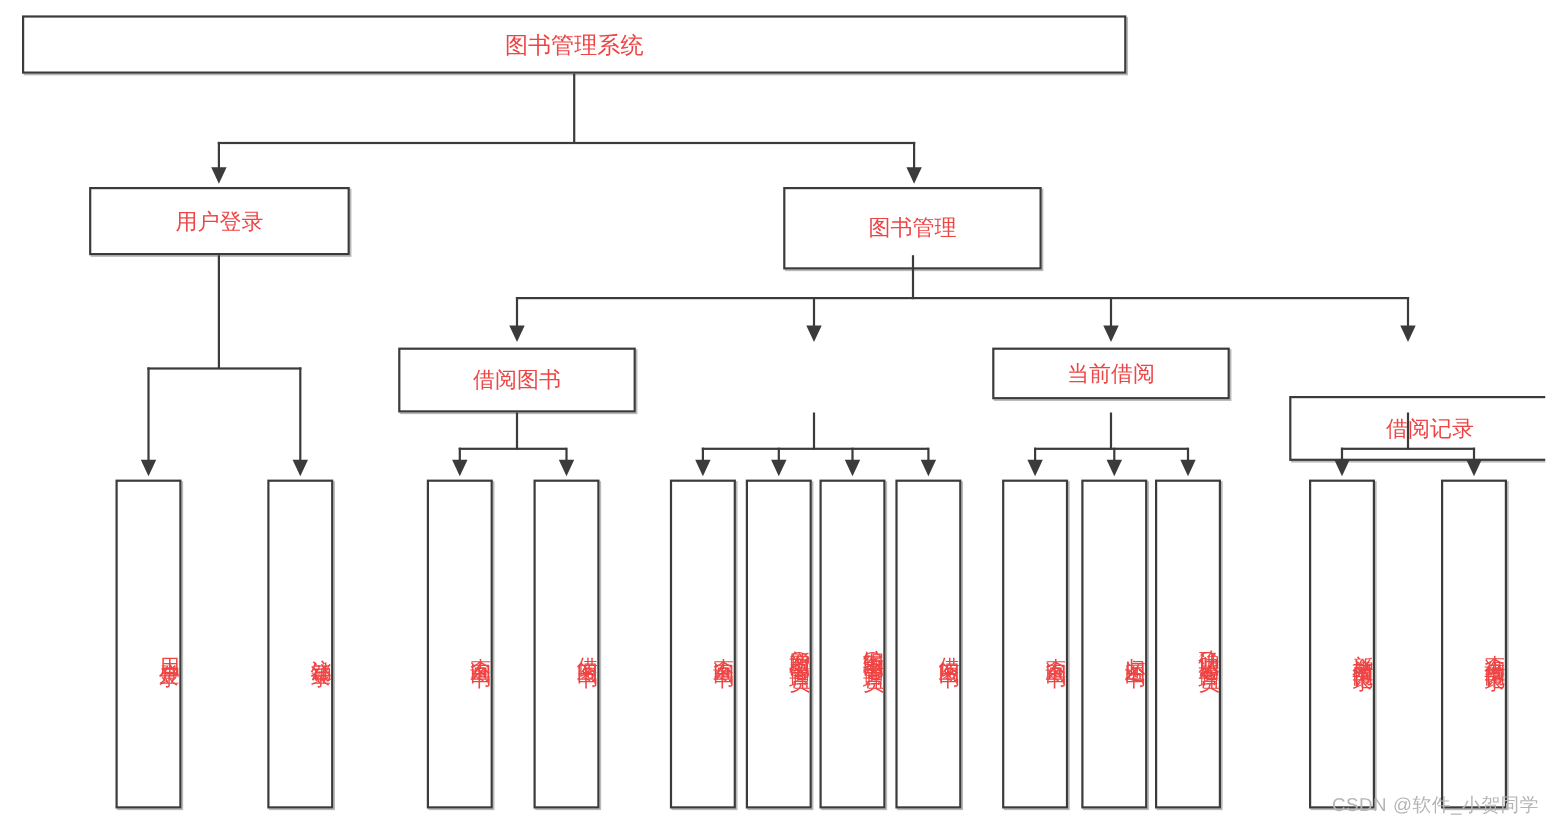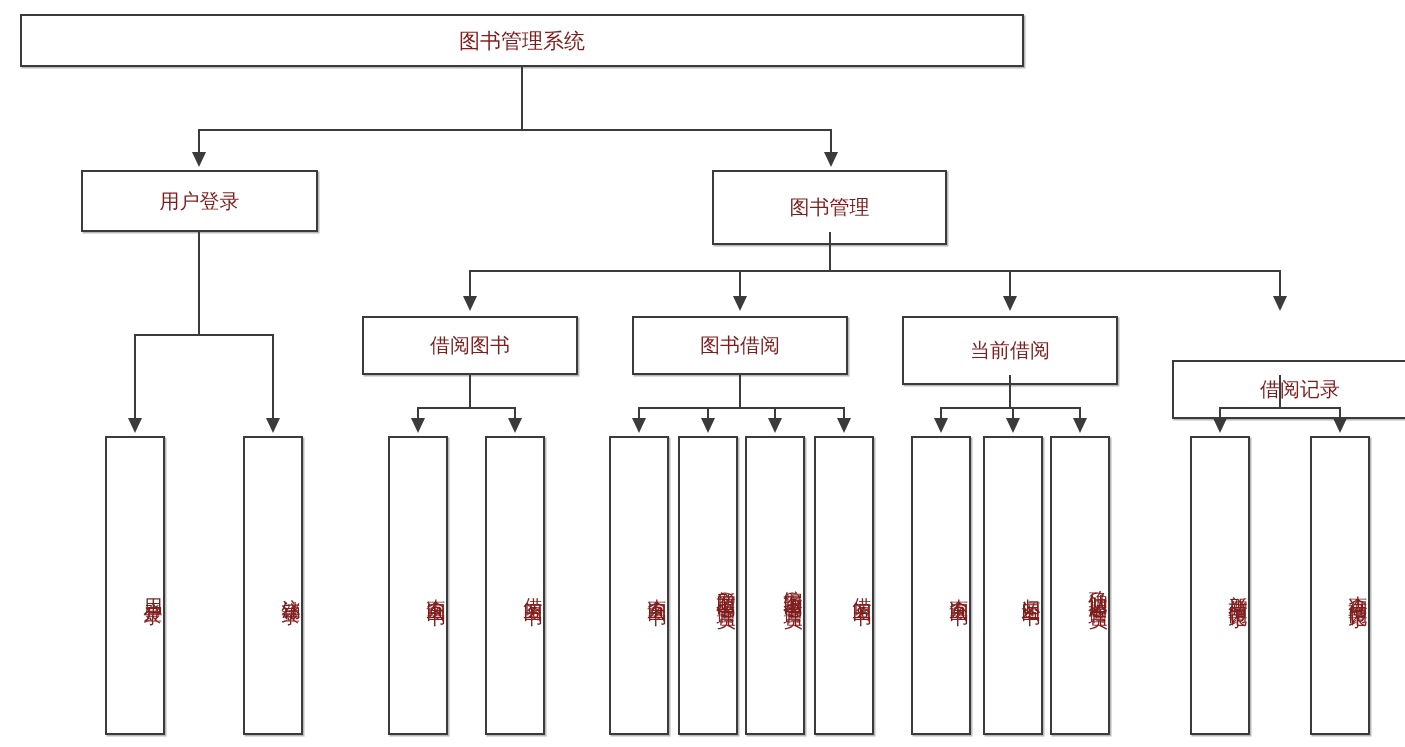--- a/index.html
+++ b/index.html
@@ -20,21 +20,21 @@
   
   .node {
     position: absolute;
     box-sizing: border-box;
     background: #ffffff;
     border: 2px solid #3b3b3b;
     box-shadow: 1.5px 1.5px 0 0 #b9b9b9;
     display: flex;
     align-items: center;
     justify-content: center;
-    color: #7f1d1d;
+    color: #ef4444;
   }
   .node.root {
     font-size: 21px;
   }
   .node.lvl2 {
     font-size: 20px;
   }
   .node.lvl3 {
     font-size: 20px;
   }
@@ -118,24 +118,21 @@
   <div class="vline" style="left:739px; top:270px; height:28px;"></div>
   <div class="arrow" style="left:733px; top:296px;"></div>
   <div class="vline" style="left:1009px; top:270px; height:28px;"></div>
   <div class="arrow" style="left:1003px; top:296px;"></div>
   <div class="vline" style="left:1279px; top:270px; height:28px;"></div>
   <div class="arrow" style="left:1273px; top:296px;"></div>
 
   <div class="node lvl3" style="left:362px; top:316px; width:216px; height:59px;">
     <span class="label">借阅图书</span>
   </div>
-  <div class="node lvl3" style="left:632px; top:316px; width:216px; height:59px;">
-    <span class="label">图书借阅</span>
-  </div>
-  <div class="node lvl3" style="left:902px; top:316px; width:216px; height:69px;">
+  <div class="node lvl3" style="left:902px; top:316px; width:216px; height:47px;">
     <span class="label">当前借阅</span>
   </div>
   <div class="node lvl3" style="left:1172px; top:316px; width:256px; height:59px;margin-top:44px;">
     <span class="label">借阅记录</span>
   </div>
 
   <div class="vline" style="left:469px; top:375px; height:34px;"></div>
   <div class="hline" style="left:417px; top:407px; width:98px;"></div>
   <div class="vline" style="left:417px; top:407px; height:13px;"></div>
   <div class="arrow" style="left:411px; top:418px;"></div>
@@ -206,14 +203,15 @@
     <span class="label">确认归还（管理员）</span>
   </div>
 
   <div class="node leaf" style="left:1190px; top:436px; width:60px; height:299px;">
     <span class="label">新增借阅记录</span>
   </div>
   <div class="node leaf" style="left:1310px; top:436px; width:60px; height:299px;">
     <span class="label">查询借阅记录</span>
   </div>
 
+  <div id="watermark">CSDN @软件_小贺同学</div>
 
 </div>
 
 </body></html>

